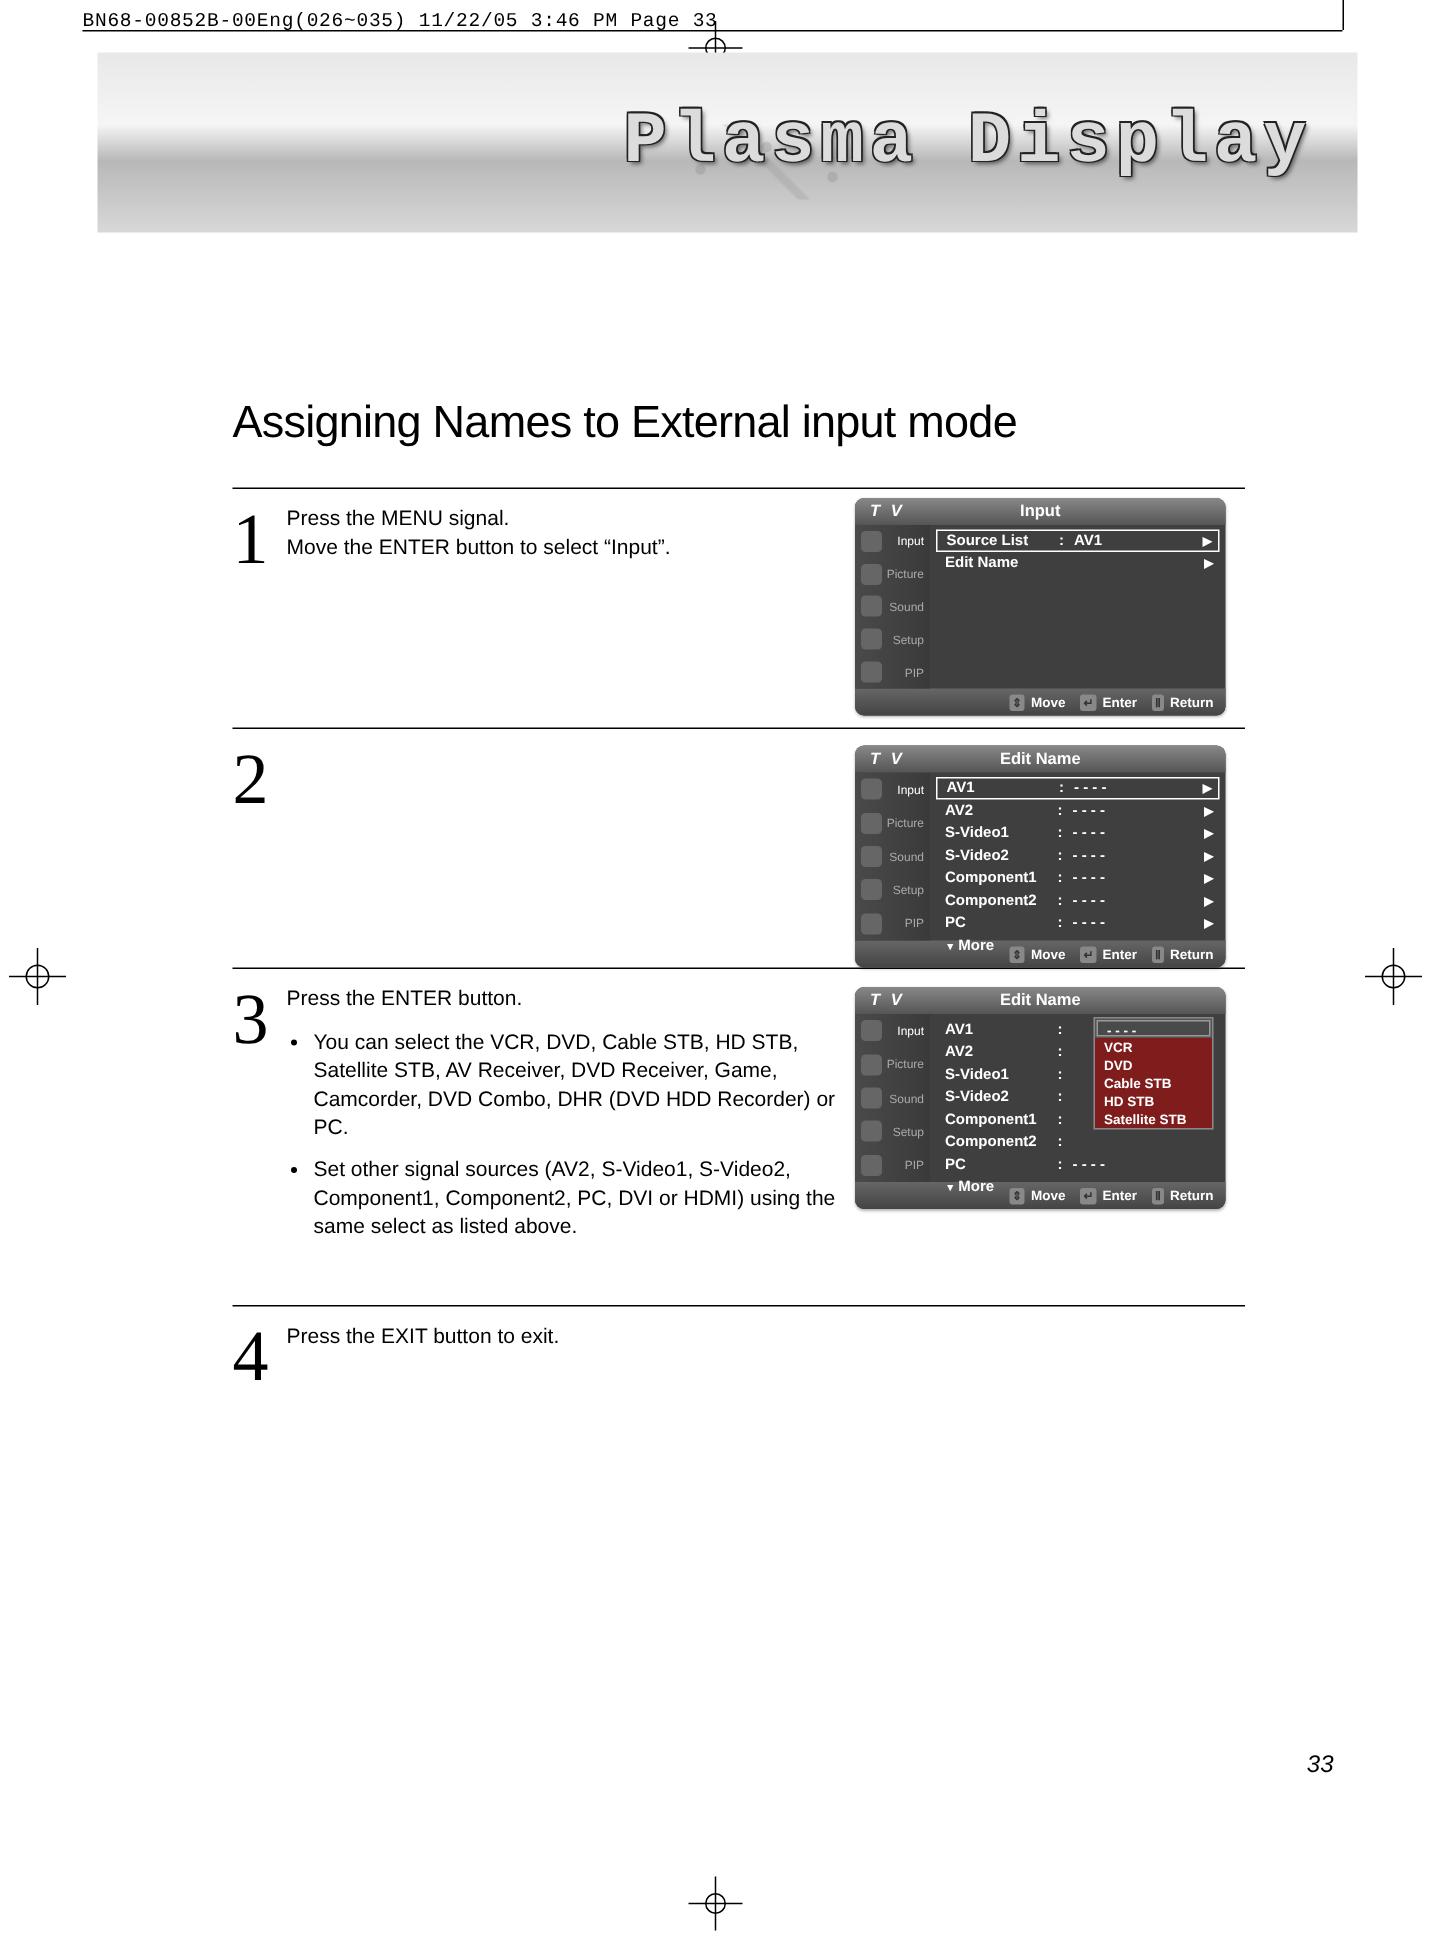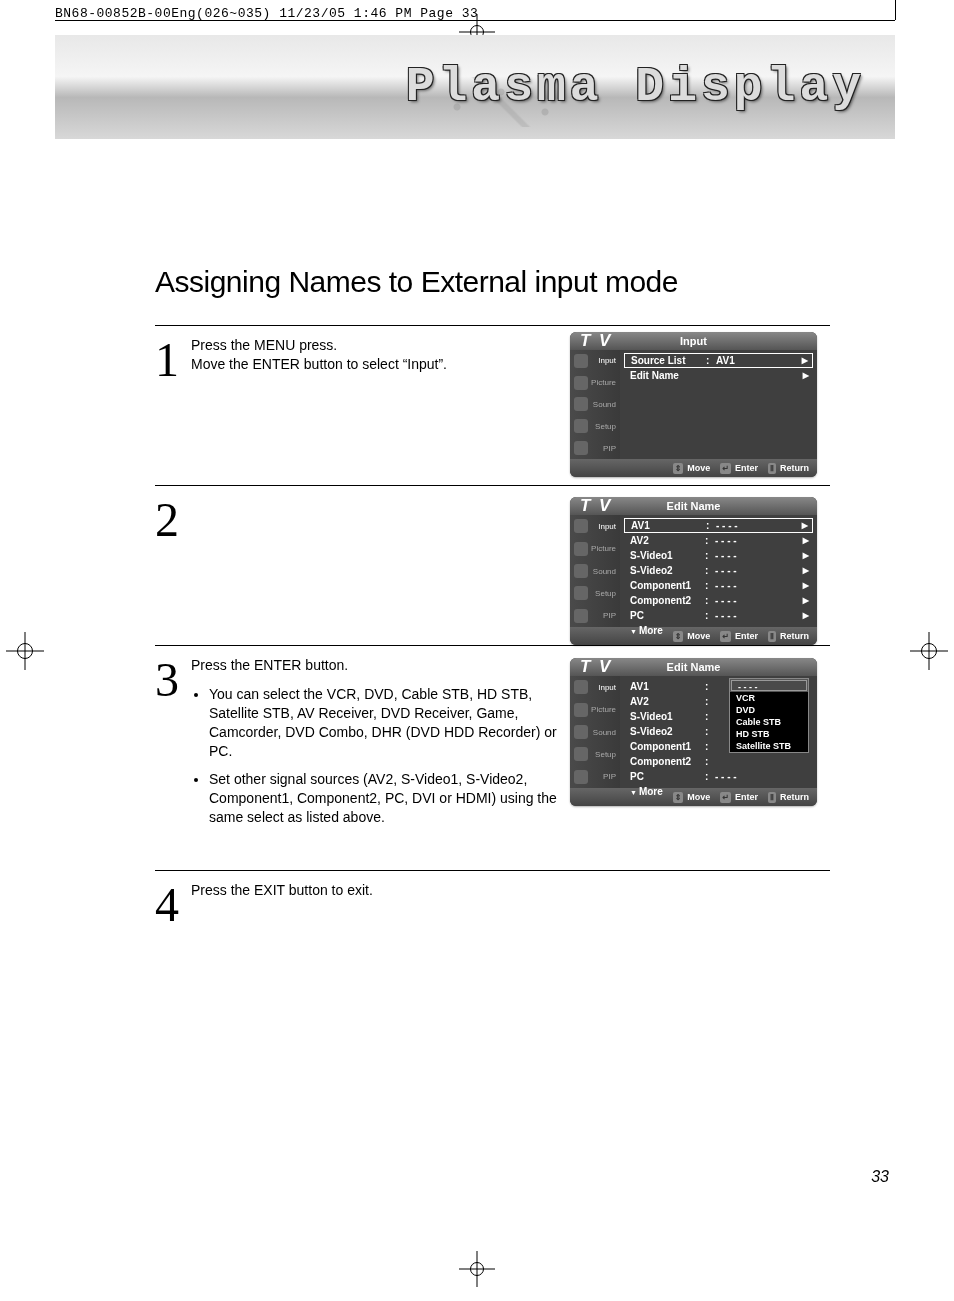--- a/index.html
+++ b/index.html
@@ -40,21 +40,21 @@
   .crop-reg-bottom {
     position:absolute; bottom:20px; left:50%; width:24px; height:24px; transform:translateX(-50%);
   }
   .crop-reg-bottom::before, .crop-reg-bottom::after { content:""; position:absolute; background:#000; }
   .crop-reg-bottom::before { left:50%; top:-6px; width:1px; height:36px; transform:translateX(-50%); }
   .crop-reg-bottom::after { top:50%; left:-6px; height:1px; width:36px; transform:translateY(-50%); }
   .crop-reg-bottom .circ { position:absolute; top:50%; left:50%; width:14px; height:14px; border:1px solid #000; border-radius:50%; transform:translate(-50%,-50%); }
   .top-line-v { position:absolute; top:0; left:895px; width:1px; height:20px; background:#000; }
 
   .banner {
-    position:absolute; top:35px; left:55px; width:840px; height:104px;
+    position:absolute; top:35px; left:65px; width:840px; height:120px;
     background: linear-gradient(to bottom, #e8e8e8 0%, #f5f5f5 40%, #b8b8b8 60%, #d8d8d8 100%);
     overflow:hidden;
   }
   .banner-text {
     position:absolute; right:30px; top:50%; transform:translateY(-50%);
     font-family: "Courier New", monospace;
     font-size:48px; font-weight:bold; letter-spacing:4px;
     color:#dcdcdc;
     text-shadow: -1px -1px 0 #222, 1px -1px 0 #222, -1px 1px 0 #222, 1px 1px 0 #222, 2px 2px 3px rgba(0,0,0,0.5);
   }
@@ -100,21 +100,21 @@
   .osd1 { top:332px; left:570px; height:145px; }
   .osd2 { top:497px; left:570px; height:148px; }
   .osd3 { top:658px; left:570px; height:148px; }
 
   .osd-titlebar {
     position:relative; height:18px;
     background:linear-gradient(to bottom,#888,#555);
     border-radius:6px 6px 0 0;
     display:flex; align-items:center;
   }
-  .osd-tv { font-weight:bold; font-style:italic; margin-left:10px; font-size:17px; letter-spacing:2px; }
+  .osd-tv { font-weight:bold; font-style:italic; margin-left:10px; font-size:11px; letter-spacing:2px; }
   .osd-title { position:absolute; left:50%; transform:translateX(-50%); font-weight:bold; font-size:11px; }
 
   .osd-body { display:flex; height:calc(100% - 36px); }
   .osd-sidebar { width:50px; background:linear-gradient(to right,#4a4a4a,#3a3a3a); display:flex; flex-direction:column; }
   .sb-item { flex:1; display:flex; align-items:center; justify-content:flex-end; padding-right:4px; font-size:8px; color:#aaa; position:relative; }
   .sb-item .ico { position:absolute; left:4px; width:14px; height:14px; background:#666; border-radius:3px; }
   .sb-item.active { color:#fff; }
 
   .osd-main { flex:1; padding:3px 4px 0 4px; }
   .osd-row {
@@ -127,41 +127,41 @@
   .osd-row .colon { width:10px; }
   .osd-row .val { flex:1; }
   .osd-row .arrow-r { position:absolute; right:4px; font-size:8px; }
   .osd-row.more .label::before { content:"▼ "; font-size:7px; }
 
   .osd-dropdown {
     position:absolute; right:8px; top:20px; width:80px;
     background:#555; border:1px solid #888;
     font-size:9px; font-weight:bold;
   }
-  .osd-dropdown .dd-row { padding:1px 6px; background:#000000; }
+  .osd-dropdown .dd-row { padding:1px 6px; background:#7f1d1d; }
   .osd-dropdown .dd-row.blank { border:1px solid #999; background:#4a4a4a; margin:1px; height:11px; }
 
   .osd-footer {
     height:18px; background:linear-gradient(to bottom,#666,#444);
     display:flex; justify-content:flex-end; align-items:center;
     gap:10px; padding-right:8px; font-size:9px; font-weight:bold;
     border-radius:0 0 6px 6px;
   }
   .osd-footer .fitem { display:flex; align-items:center; gap:4px; }
   .osd-footer .ficon {
     display:inline-block; background:#888; color:#333;
     font-size:8px; padding:0 2px; border-radius:2px; line-height:11px;
   }
 
   .page-num { position:absolute; bottom:115px; right:65px; font-size:16px;font-style:italic; }
 </style>
 </head>
 <body>
 
-<div class="crop-header">BN68-00852B-00Eng(026~035)  11/23/05  1:46 PM  Page 33</div>
+<div class="crop-header">BN68-00852B-00Eng(026~035)  11/22/05  3:46 PM  Page 33</div>
 <div class="crop-line-top"></div>
 <div class="top-line-v"></div>
 <div class="crop-reg-top">
     <div class="circ"></div>
   </div>
 <div class="crop-left">
     <div class="c"></div>
   </div>
 <div class="crop-right">
     <div class="c"></div>
@@ -174,21 +174,21 @@
   <div class="banner-circuits"></div>
   <div class="banner-text">Plasma Display</div>
 </div>
 
 <h1 class="page-title">Assigning Names to External input mode</h1>
 
 <div class="steps">
   <div class="step s1">
     <div class="step-num">1</div>
     <div class="step-body">
-      <span>Press the MENU press.</span><br>
+      <span>Press the MENU signal.</span><br>
       <span>Move the ENTER button to select “Input”.</span>
     </div>
   </div>
   <div class="step s2">
     <div class="step-num">2</div>
   </div>
   <div class="step s3">
     <div class="step-num">3</div>
     <div class="step-body">
       <span>Press the ENTER button.</span><br>

